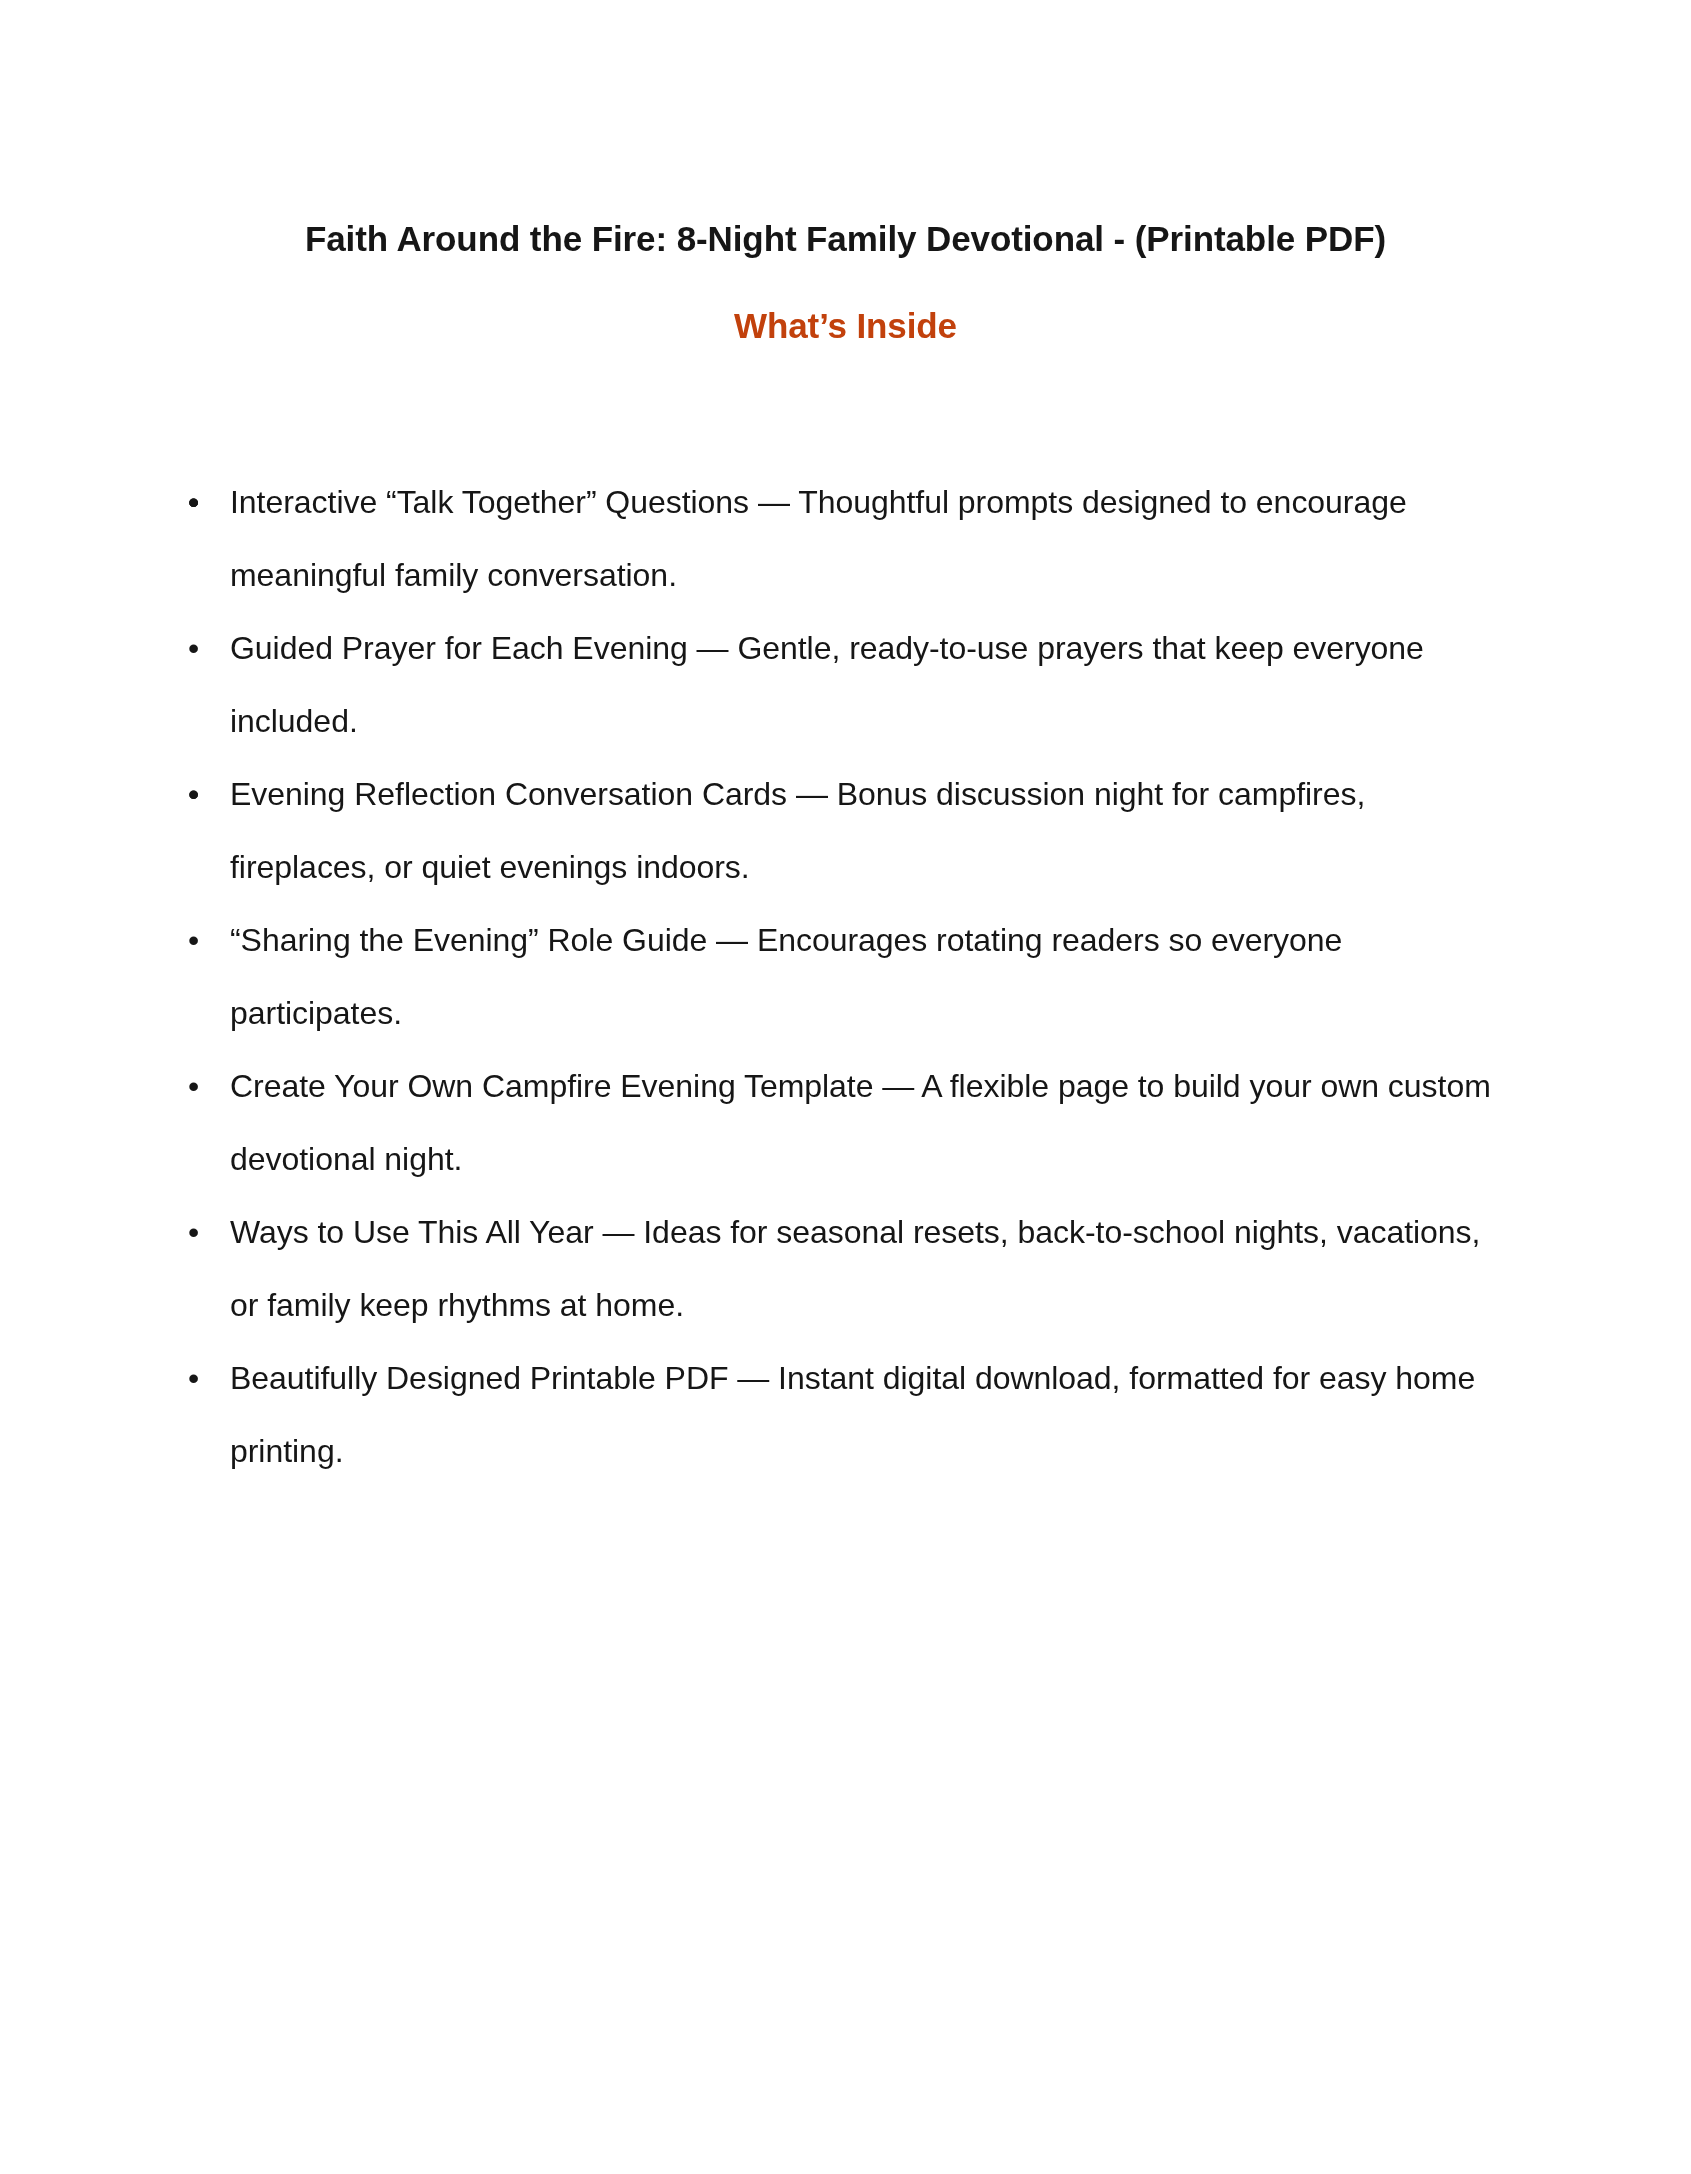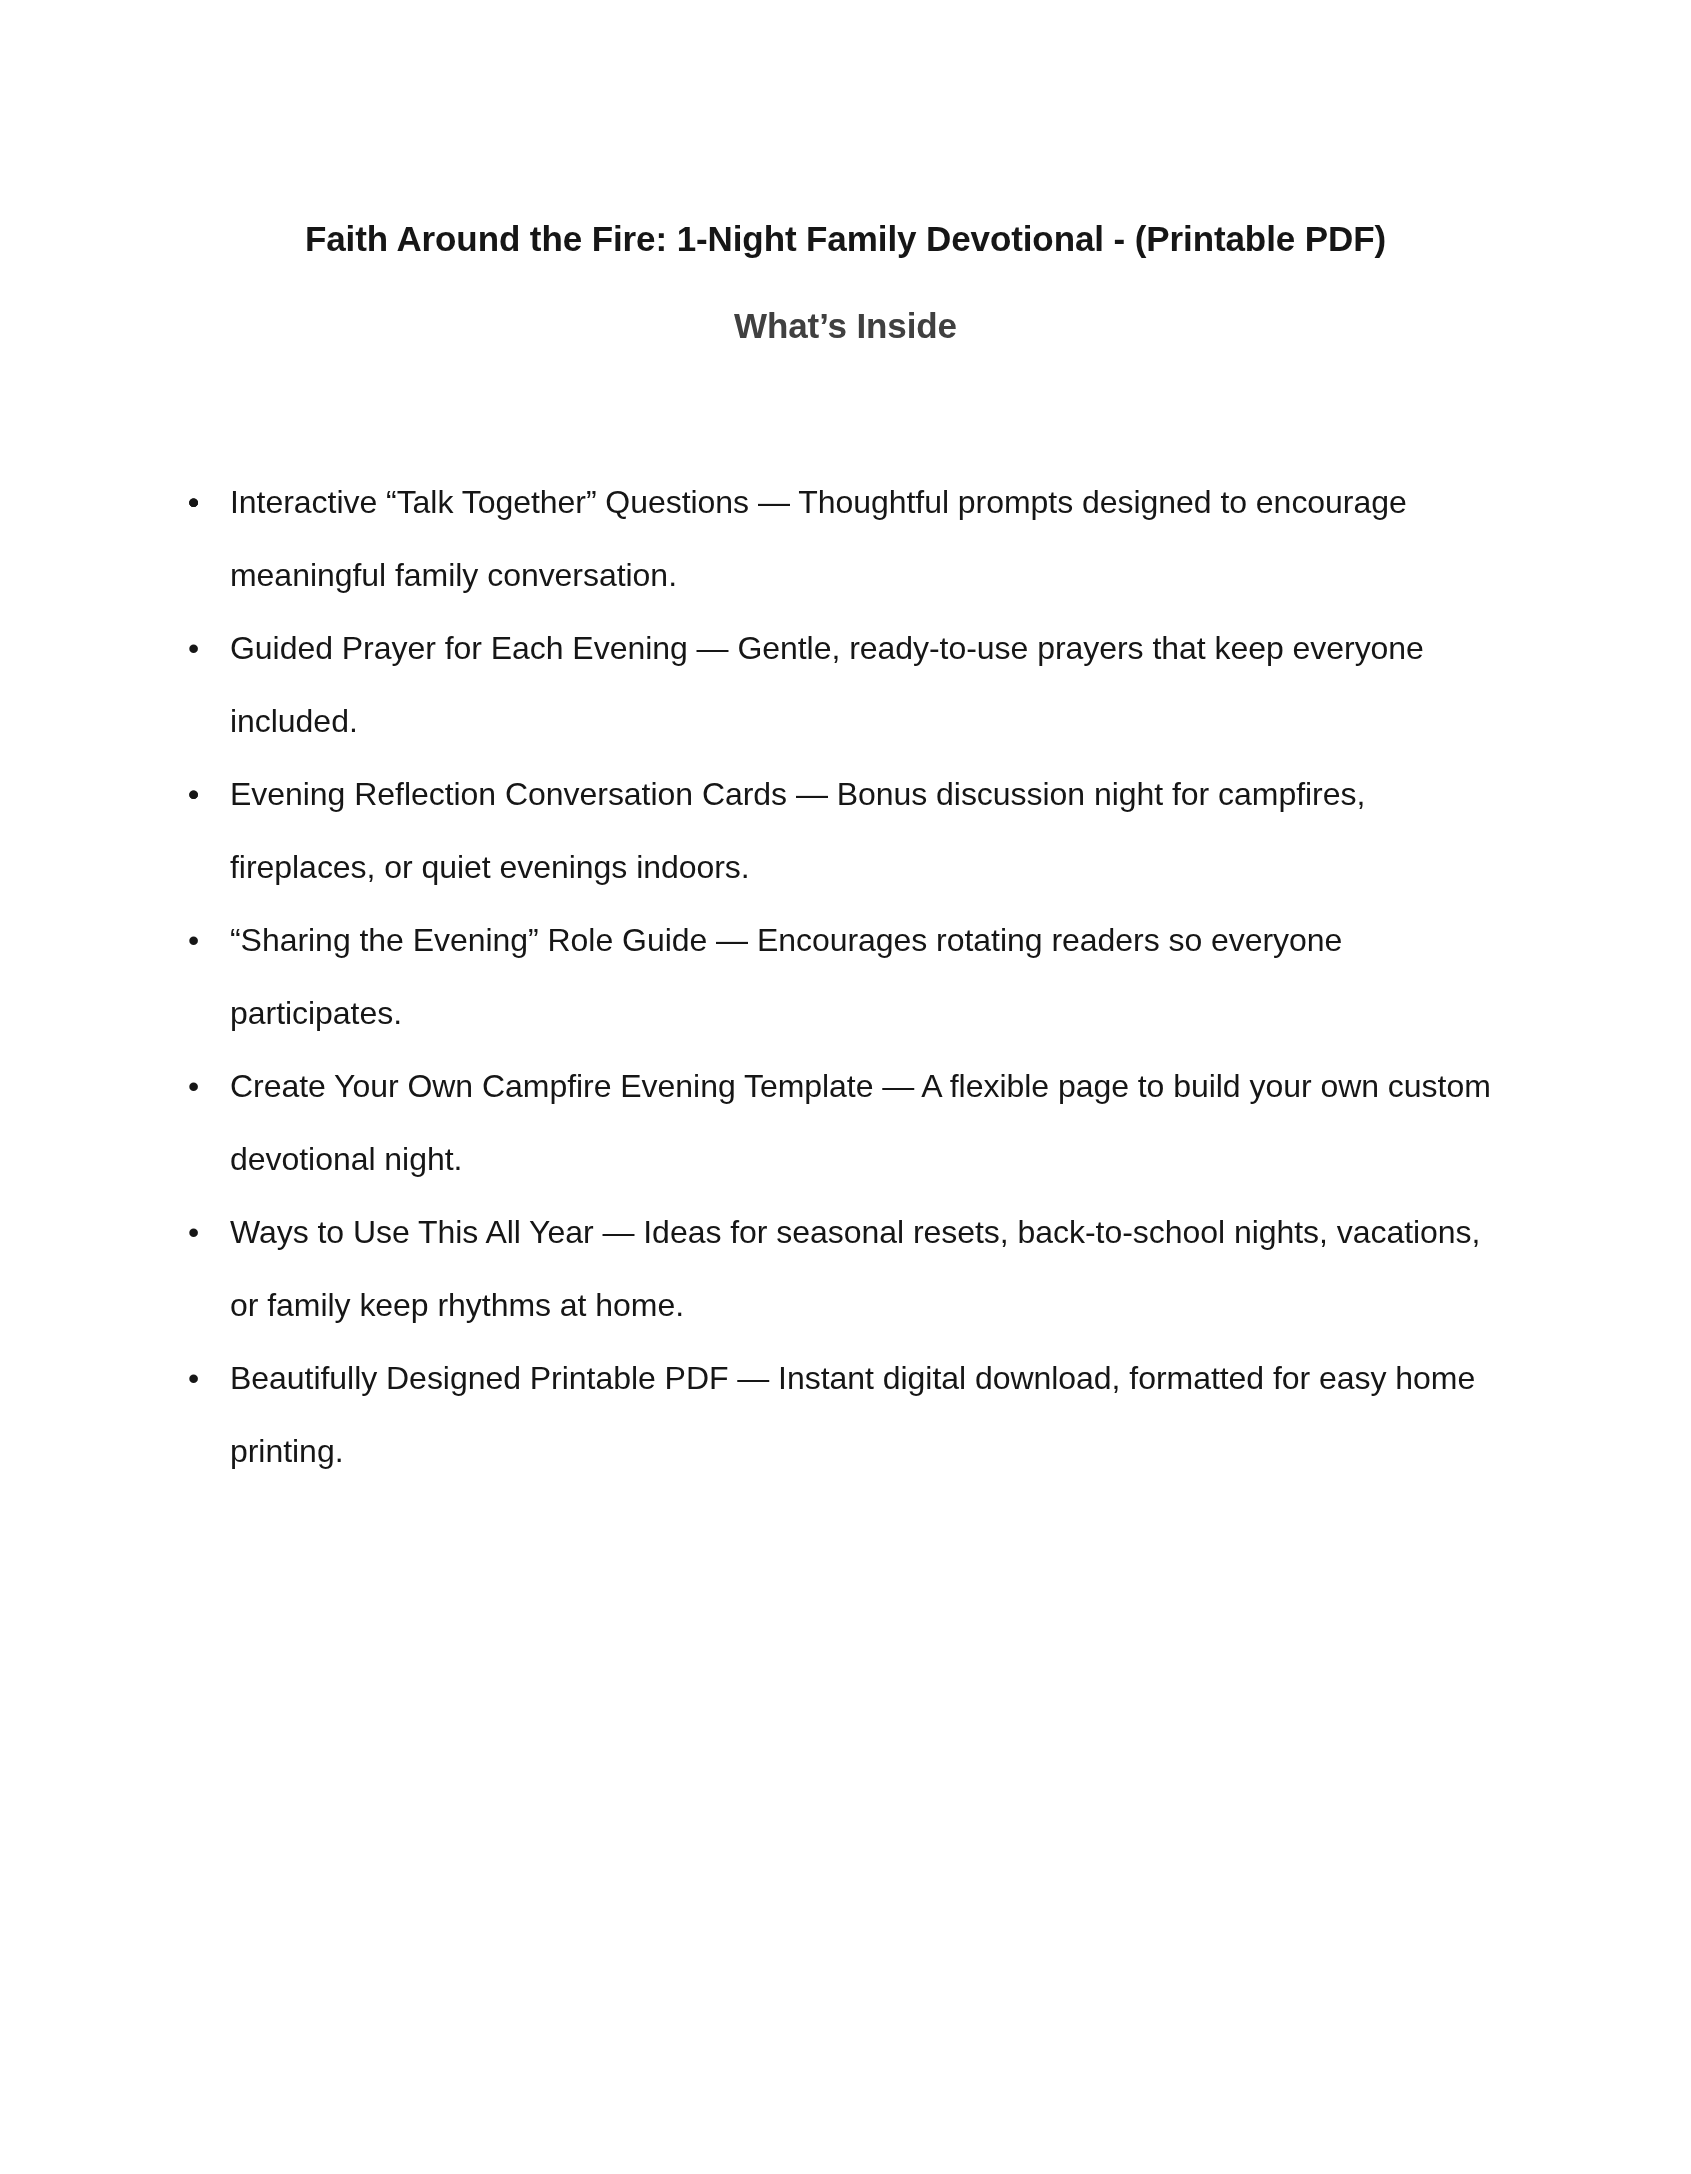--- a/index.html
+++ b/index.html
@@ -44,21 +44,21 @@
     color: #161616;
     margin: 0 auto;
     max-width: 1356px;
   }
 
   .doc-subtitle {
     font-size: 35px;
     font-weight: bold;
     line-height: 1.34;
     letter-spacing: -0.1px;
-    color: #404040;
+    color: #c2410c;
     margin: 40px auto 0 auto;
   }
 
   .features-list {
     list-style: none;
     margin: 0;
     padding: 0;
     position: relative;
     top: 116px;
   }
@@ -93,21 +93,21 @@
     display: inline;
   }
 </style>
 </head>
 <body>
 
 <div class="page">
   <div class="doc-body">
 
     <div class="title-block">
-      <h1 class="doc-title">Faith Around the Fire: 1-Night Family Devotional - (Printable PDF)</h1>
+      <h1 class="doc-title">Faith Around the Fire: 8-Night Family Devotional - (Printable PDF)</h1>
       <h2 class="doc-subtitle">What’s Inside</h2>
     </div>
 
     <ul class="features-list">
         <li class="feature-item"><span class="bullet-dot">•</span></li>
         <li class="feature-item"><span class="bullet-dot">•</span></li>
         <li class="feature-item"><span class="bullet-dot">•</span><span class="feature-text">Interactive “Talk Together” Questions — Thoughtful prompts designed to encourage meaningful family conversation.</span></li>
         <li class="feature-item"><span class="bullet-dot">•</span><span class="feature-text">Guided Prayer for Each Evening — Gentle, ready-to-use prayers that keep everyone included.</span></li>
         <li class="feature-item"><span class="bullet-dot">•</span></li>
         <li class="feature-item"><span class="bullet-dot">•</span><span class="feature-text">Evening Reflection Conversation Cards — Bonus discussion night for campfires, fireplaces, or quiet evenings indoors.</span></li>

